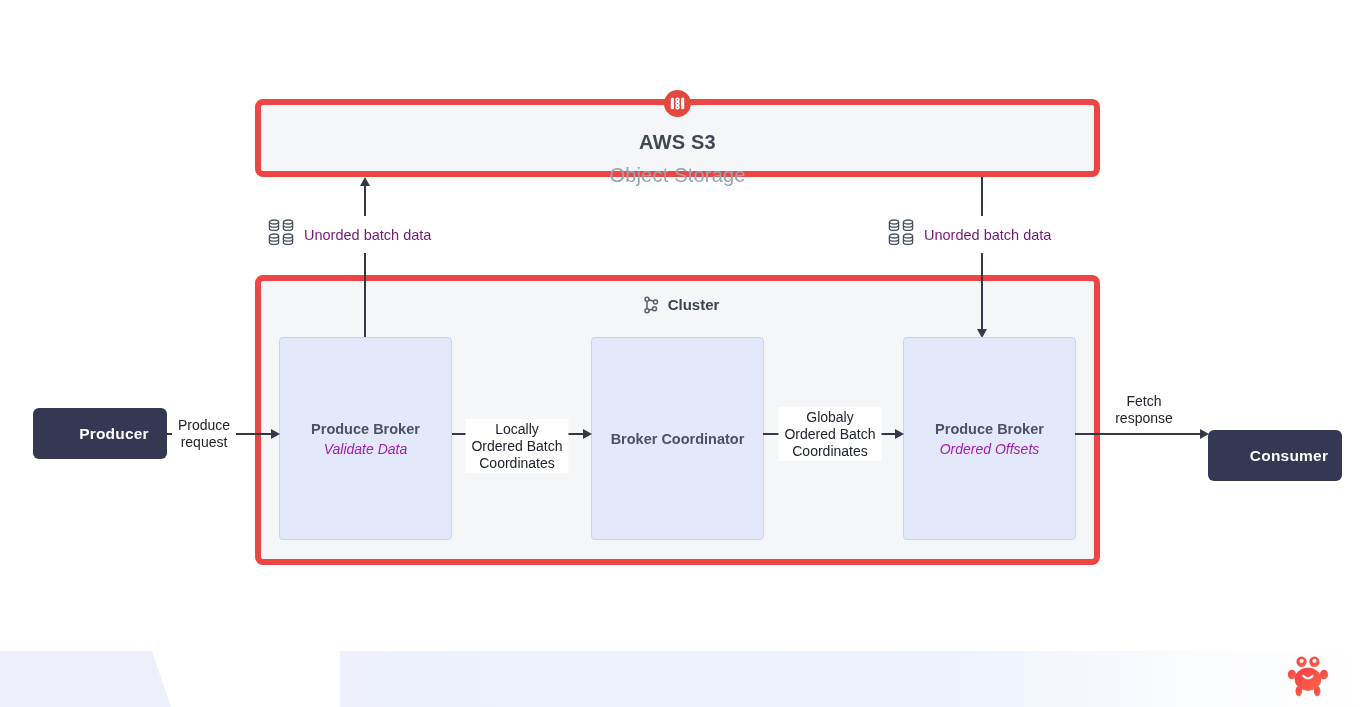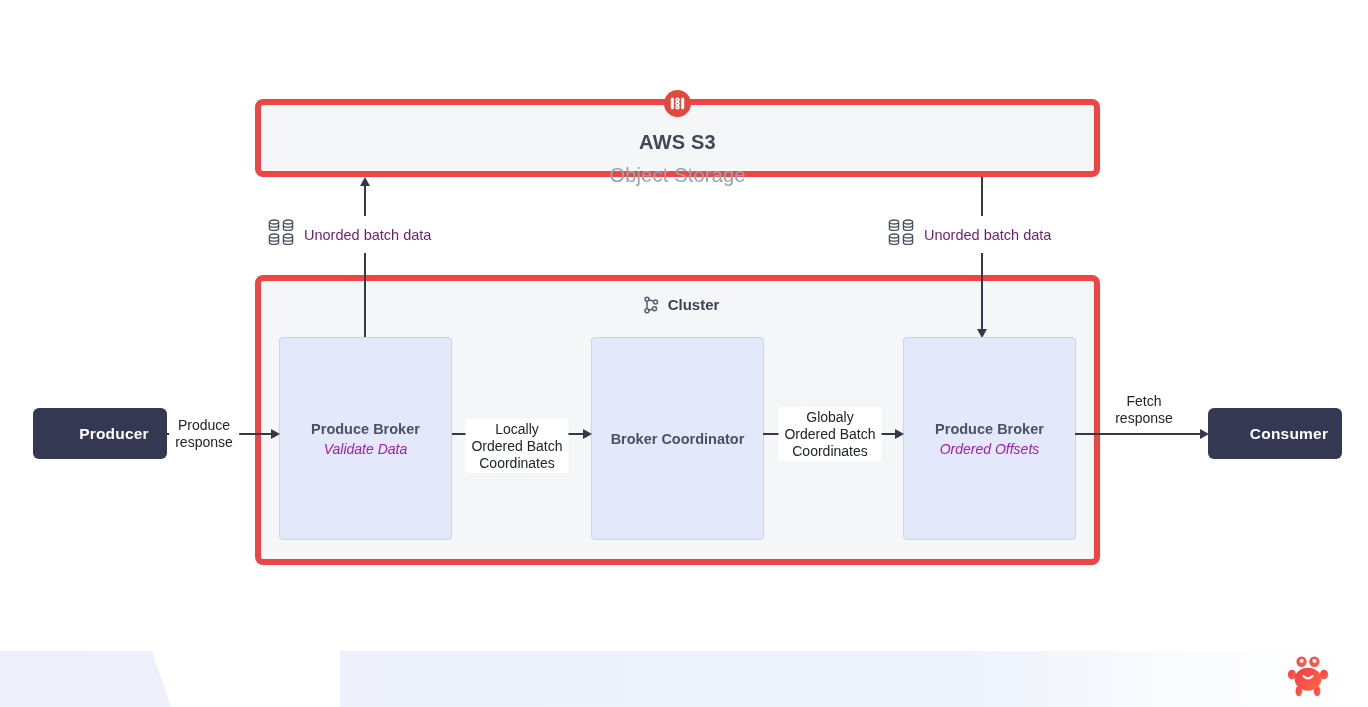--- a/index.html
+++ b/index.html
@@ -39,21 +39,21 @@
   .node-coordinator{left:591px;}
   .node-broker-right{left:903px;}
 
   
   .dark-node{
     background:#343852;border-radius:6px;color:#ffffff;font-size:15.5px;font-weight:bold;
     display:flex;align-items:center;justify-content:center;letter-spacing:.2px;
     width:134px;height:51px;top:408px;box-sizing:border-box;padding-left:28px;
   }
   .node-producer{left:33px;}
-  .node-consumer{left:1208px;}
+  .node-consumer{left:1208px;margin-top:22px;}
 
   
   .hline{height:2px;background:#343947;top:433px;}
   .vline{width:2px;background:#343947;}
   .head{width:0;height:0;}
   .head-right{border-top:5px solid transparent;border-bottom:5px solid transparent;border-left:9px solid #343947;top:429px;}
   .head-up{border-left:5px solid transparent;border-right:5px solid transparent;border-bottom:9px solid #343947;}
   .head-down{border-left:5px solid transparent;border-right:5px solid transparent;border-top:9px solid #343947;}
 
   
@@ -196,21 +196,21 @@
 <div class="abs hline" style="left:452px;width:132px;"></div>
 <div class="abs head head-right" style="left:583px;"></div>
 
 <div class="abs hline" style="left:763px;width:133px;"></div>
 <div class="abs head head-right" style="left:895px;"></div>
 
 <div class="abs hline" style="left:1075px;width:126px;"></div>
 <div class="abs head head-right" style="left:1200px;"></div>
 
 <div class="abs edge-label" style="left:204px;top:434px;">Produce
-response</div>
+request</div>
 <div class="abs edge-label" style="left:517px;top:446px;">Locally
 Ordered Batch
 Coordinates</div>
 <div class="abs edge-label" style="left:830px;top:434px;text-align:center;">Globaly
 Ordered Batch
 Coordinates</div>
 <div class="abs edge-label" style="left:1144px;top:410px;">Fetch
 response</div>
 
 <div class="abs bottom-band">

